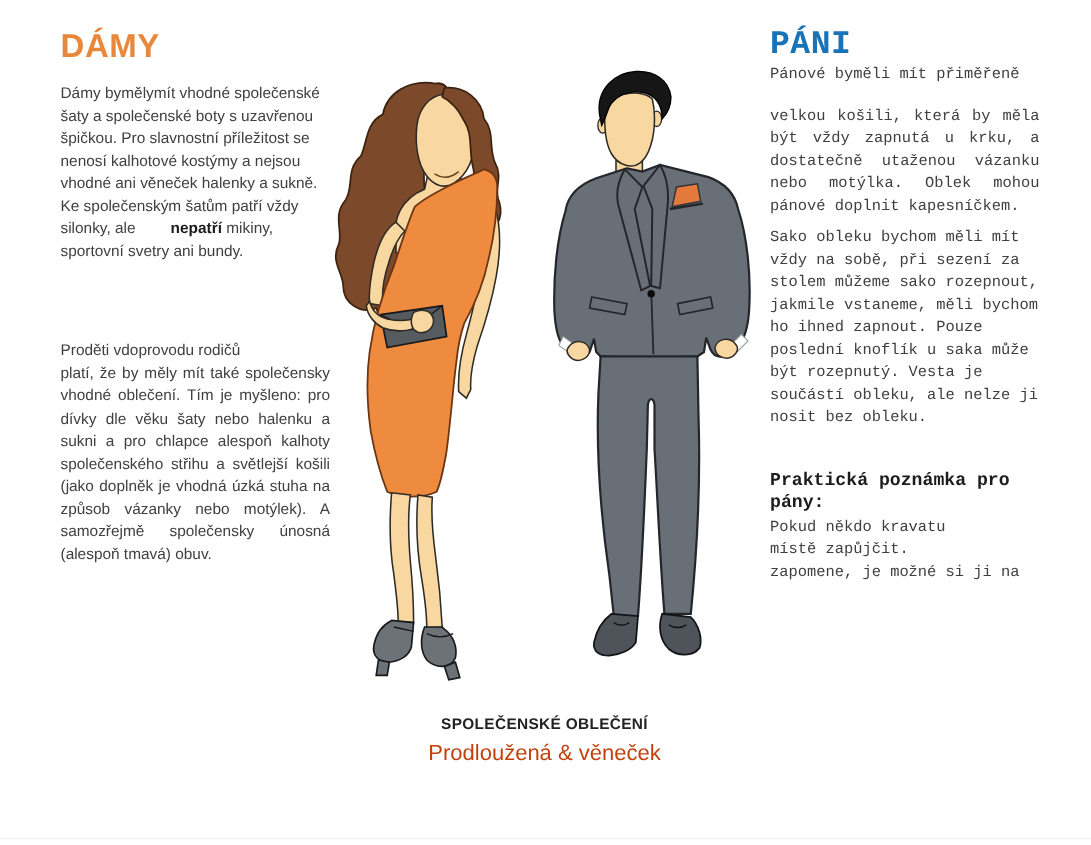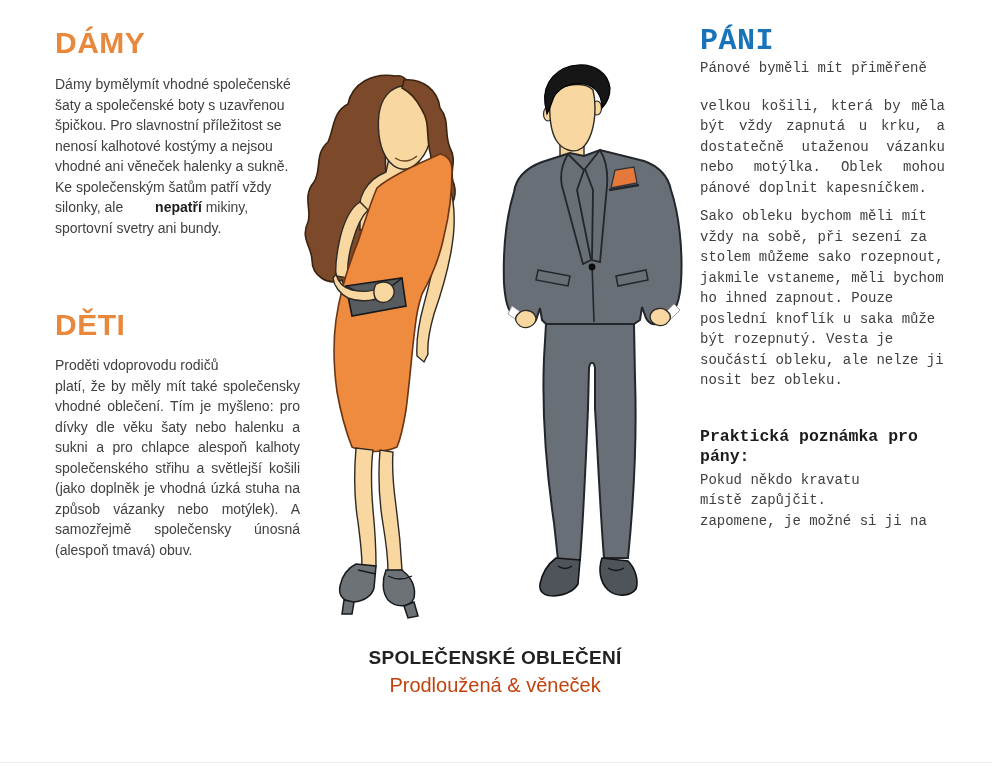--- a/index.html
+++ b/index.html
@@ -26,35 +26,34 @@
   #gents{left:700px;top:24px;width:245px;font-family:Liberation Mono, monospace;}
   #gents .section-title{margin-bottom:0;}
   #gents .p1{margin-top:0;}
   #gents .p2{margin-top:17px;}
   #gents .p3{margin-top:8px;}
   #gents .note-title{margin-top:36px;font-weight:bold;font-size:16.5px;color:#1c1c1c;}
   #gents .note-text{margin-top:2px;}
   #figures{position:absolute;left:0;top:0;width:992px;height:768px;pointer-events:none;}
   .fig{position:absolute;}
   #caption{position:absolute;left:300px;top:646px;width:390px;text-align:center;}
-  .caption-title{font-size:19px;font-weight:bold;letter-spacing:.3px;color:#222;line-height:24px;}
+  .caption-title{font-size:14px;font-weight:bold;letter-spacing:.3px;color:#222;line-height:24px;}
   .caption-sub{font-size:20px;margin-top:4px;color:#c2410c;}
   .bottom-line{position:absolute;left:0;top:762px;width:992px;border-top:1px solid #ededf1;}
 </style>
 </head>
 <body>
 
 <section class="section" id="ladies">
   <h1 class="section-title orange">DÁMY</h1>
   <p>Dámy bymělymít vhodné společenské šaty a společenské boty s uzavřenou špičkou. Pro slavnostní příležitost se nenosí kalhotové kostýmy a nejsou vhodné ani věneček halenky a sukně.</p>
   <p><span>Ke společenským šatům patří vždy silonky, ale </span><b>nepatří</b><span> mikiny, sportovní svetry ani bundy.</span></p>
 </section>
 
 <section class="section" id="children">
-  <h1 class="section-title orange">DĚTI</h1>
   <p>
       <span class="block">Proděti vdoprovodu rodičů</span>
       <span class="block justify">platí, že by měly mít také společensky vhodné oblečení. Tím je myšleno: pro dívky dle věku šaty nebo halenku a sukni a pro chlapce alespoň kalhoty společenského střihu a světlejší košili (jako doplněk je vhodná úzká stuha na způsob vázanky nebo motýlek). A samozřejmě společensky únosná (alespoň tmavá) obuv.</span>
     </p>
 </section>
 
 <section class="section" id="gents">
   <h1 class="section-title blue">PÁNI</h1>
   <p class="p1">Pánové byměli mít přiměřeně</p>
   <p class="p2 justify">velkou košili, která by měla být vždy zapnutá u krku, a dostatečně utaženou vázanku nebo motýlka. Oblek mohou pánové doplnit kapesníčkem.</p>

